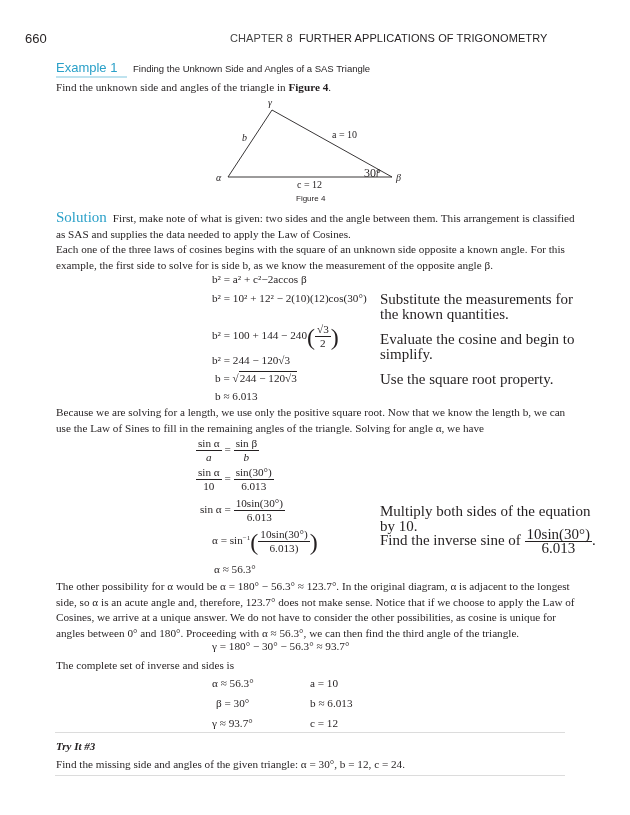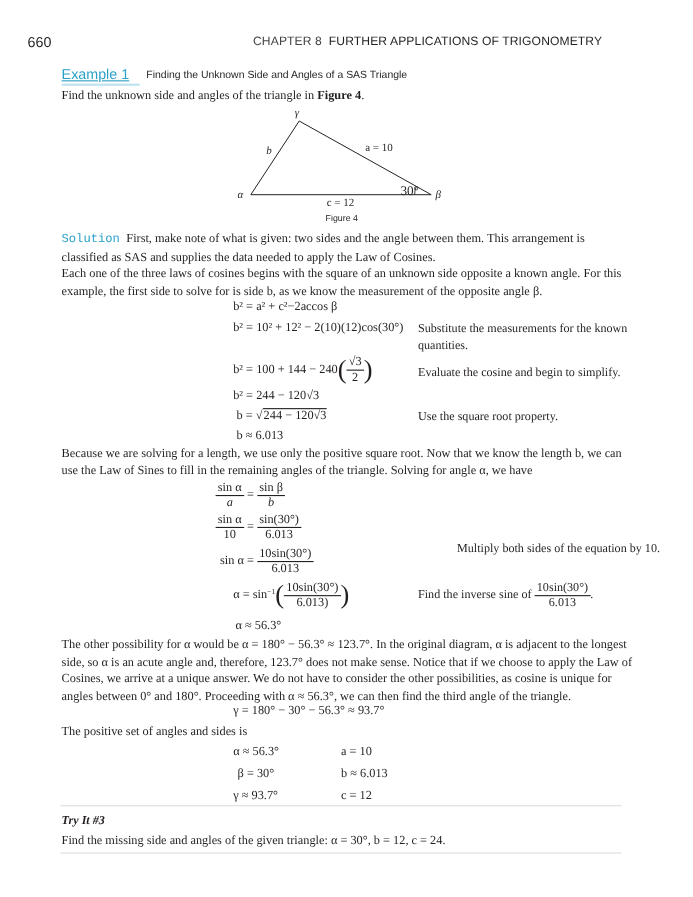--- a/index.html
+++ b/index.html
@@ -4,27 +4,27 @@
 <style>
   html, body { margin: 0; padding: 0; background: #ffffff; }
   body { width: 630px; height: 815px; position: relative; overflow: hidden; color: #231f20; }
   .serif { font-family: "Liberation Serif", "DejaVu Serif", serif; }
   .sans { font-family: "Liberation Sans", "DejaVu Sans", sans-serif; }
   .abs { position: absolute; }
   .page-num { left: 25px; top: 31px; font-size: 13px; }
   .chapter { left: 230px; top: 32px; font-size: 11px; letter-spacing: 0.1px; }
   .chapter .lbl { color: #444; }
   .chapter .ttl { color: #231f20; }
-  .example-label { left: 56px; top: 60px; font-size: 13px; color: #2aa0c8; padding-right: 10px; border-bottom: 2px solid #bfe3ef; padding-bottom: 1px; text-decoration: underline; }
+  .example-label { left: 56px; top: 60px; font-size: 13px; color: #2aa0c8; padding-right: 10px; border-bottom: 2px solid #bfe3ef; padding-bottom: 1px; }
   .example-title { left: 133px; top: 63px; font-size: 9.5px; font-weight: normal; }
   .txt { font-size: 11.2px; line-height: 15.5px; }
   .para { left: 56px; width: 520px; }
-  .solution-word { color: #2aa0c8; font-family: Liberation Mono, monospace; font-size: 11px; margin-right: 6px; }
+  .solution-word { color: #2aa0c8; font-family: Liberation Serif, serif; font-size: 15px; margin-right: 6px; }
   .eq { font-size: 11.2px; white-space: nowrap; }
-  .note { font-size: 11px; line-height: 15px; left: 380px; width: 200px; }
+  .note { font-size: 15px; line-height: 15px; left: 380px; width: 200px; }
   sup { font-size: 7px; vertical-align: 4px; line-height: 0; }
   .frac { display: inline-block; vertical-align: middle; text-align: center; }
   .frac > span { display: block; padding: 0 2px; line-height: 13px; }
   .frac > span.top { border-bottom: 0.8px solid #231f20; }
   .sqrt { border-top: 0.8px solid #231f20; padding-left: 1px; }
   .paren { font-size: 24px; font-weight: 100; vertical-align: middle; line-height: 10px; }
   .fig-caption { left: 296px; top: 194px; font-size: 8px; }
   .rule { left: 55px; width: 510px; border-top: 1px solid #dcdcdc; }
   .tryit-title { left: 56px; top: 740px; font-size: 11px; font-style: italic; font-weight: bold; }
 </style>
@@ -85,34 +85,34 @@
 </div>
 <div class="abs eq serif" style="left:196px;top:466px;">
   <span class="frac"><span class="top">sin α</span><span>10</span></span>
   =
   <span class="frac"><span class="top">sin(30°)</span><span>6.013</span></span>
 </div>
 <div class="abs eq serif" style="left:200px;top:497px;">
   <span>sin α =</span>
   <span class="frac"><span class="top">10sin(30°)</span><span>6.013</span></span>
 </div>
-<div class="abs note serif" style="top:492px;width:220px;text-align:right;">Multiply both sides of the equation by 10.</div>
+<div class="abs note serif" style="top:504px;width:220px;">Multiply both sides of the equation by 10.</div>
 <div class="abs eq serif" style="left:212px;top:528px;">
   <span>α = sin</span><sup>−1</sup><span class="paren">(</span><span class="frac"><span class="top">10sin(30°)</span><span>6.013)</span></span><span class="paren">)</span>
 </div>
 <div class="abs note serif" style="top:528px;width:220px;">
   <span>Find the inverse sine of</span>
   <span class="frac"><span class="top">10sin(30°)</span><span>6.013</span></span>.
 </div>
 <div class="abs eq serif" style="left:214px;top:563px;">α ≈ 56.3°</div>
 
 <div class="abs para txt serif" style="top:579px;">The other possibility for α would be α = 180° − 56.3° ≈ 123.7°. In the original diagram, α is adjacent to the longest side, so α is an acute angle and, therefore, 123.7° does not make sense. Notice that if we choose to apply the Law of Cosines, we arrive at a unique answer. We do not have to consider the other possibilities, as cosine is unique for angles between 0° and 180°. Proceeding with α ≈ 56.3°, we can then find the third angle of the triangle.</div>
 
 <div class="abs eq serif" style="left:212px;top:640px;">γ = 180° − 30° − 56.3° ≈ 93.7°</div>
-<div class="abs para txt serif" style="top:658px;">The positive set of angles and sides is</div>
+<div class="abs para txt serif" style="top:658px;">The complete set of inverse and sides is</div>
 
 <div class="abs eq serif" style="left:212px;top:677px;">α ≈ 56.3°</div>
 <div class="abs eq serif" style="left:216px;top:697px;">β = 30°</div>
 <div class="abs eq serif" style="left:212px;top:717px;">γ ≈ 93.7°</div>
 <div class="abs eq serif" style="left:310px;top:677px;">a = 10</div>
 <div class="abs eq serif" style="left:310px;top:697px;">b ≈ 6.013</div>
 <div class="abs eq serif" style="left:310px;top:717px;">c = 12</div>
 
 <div class="abs rule" style="top:732px;"></div>
 <div class="abs tryit-title serif">Try It #3</div>

